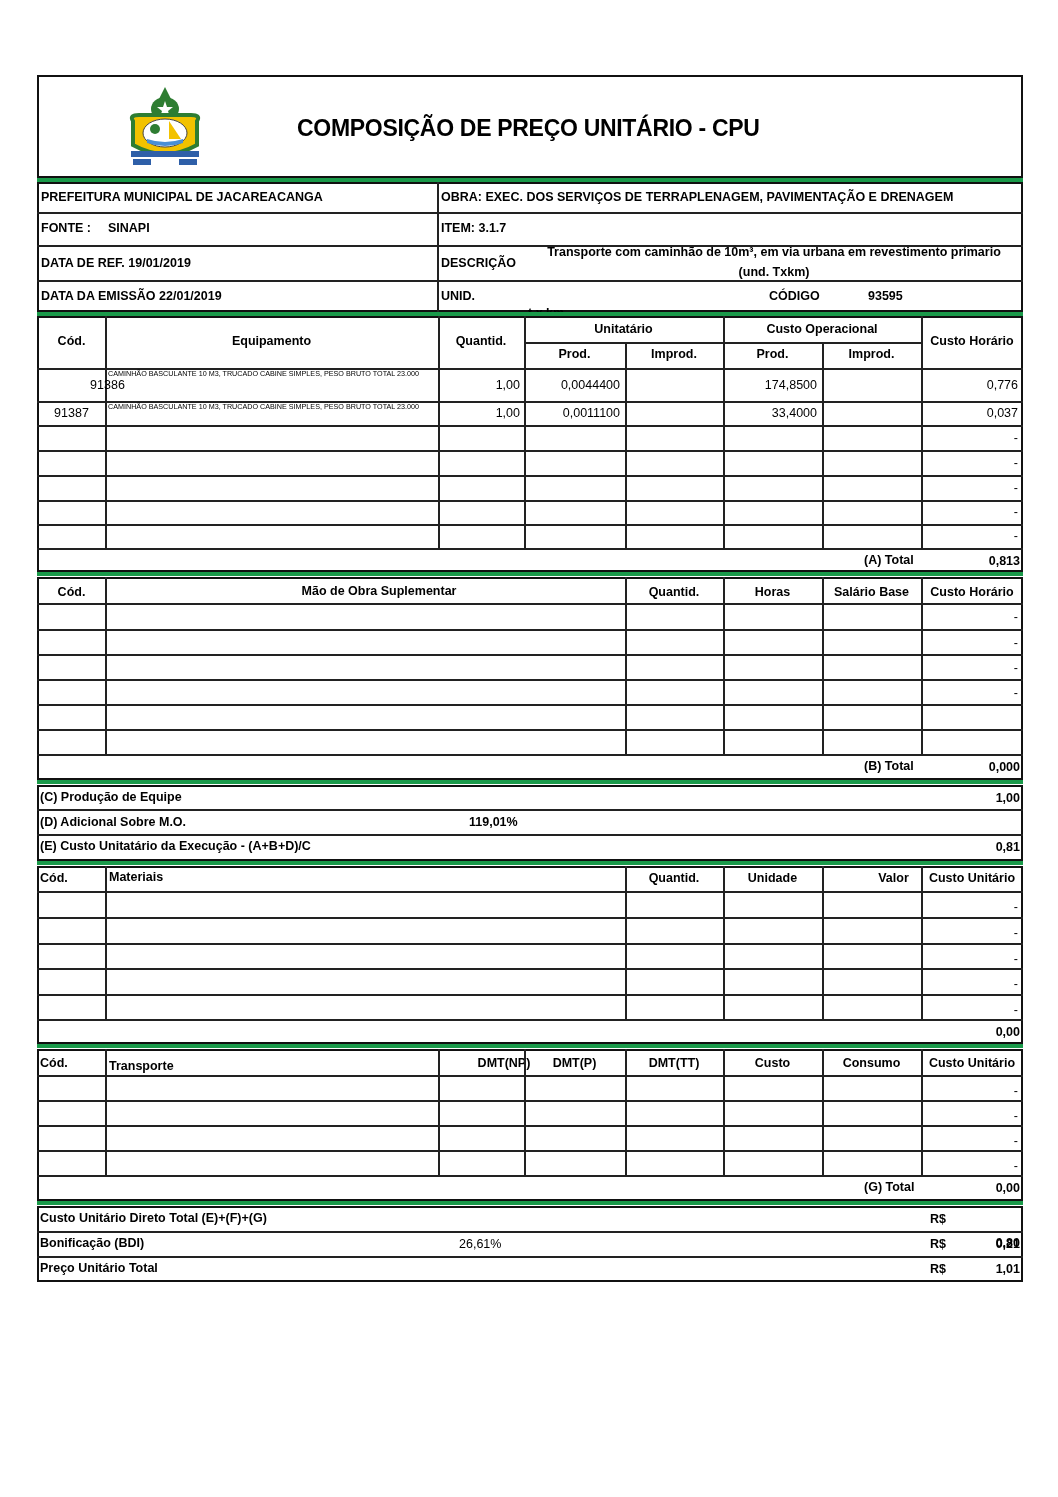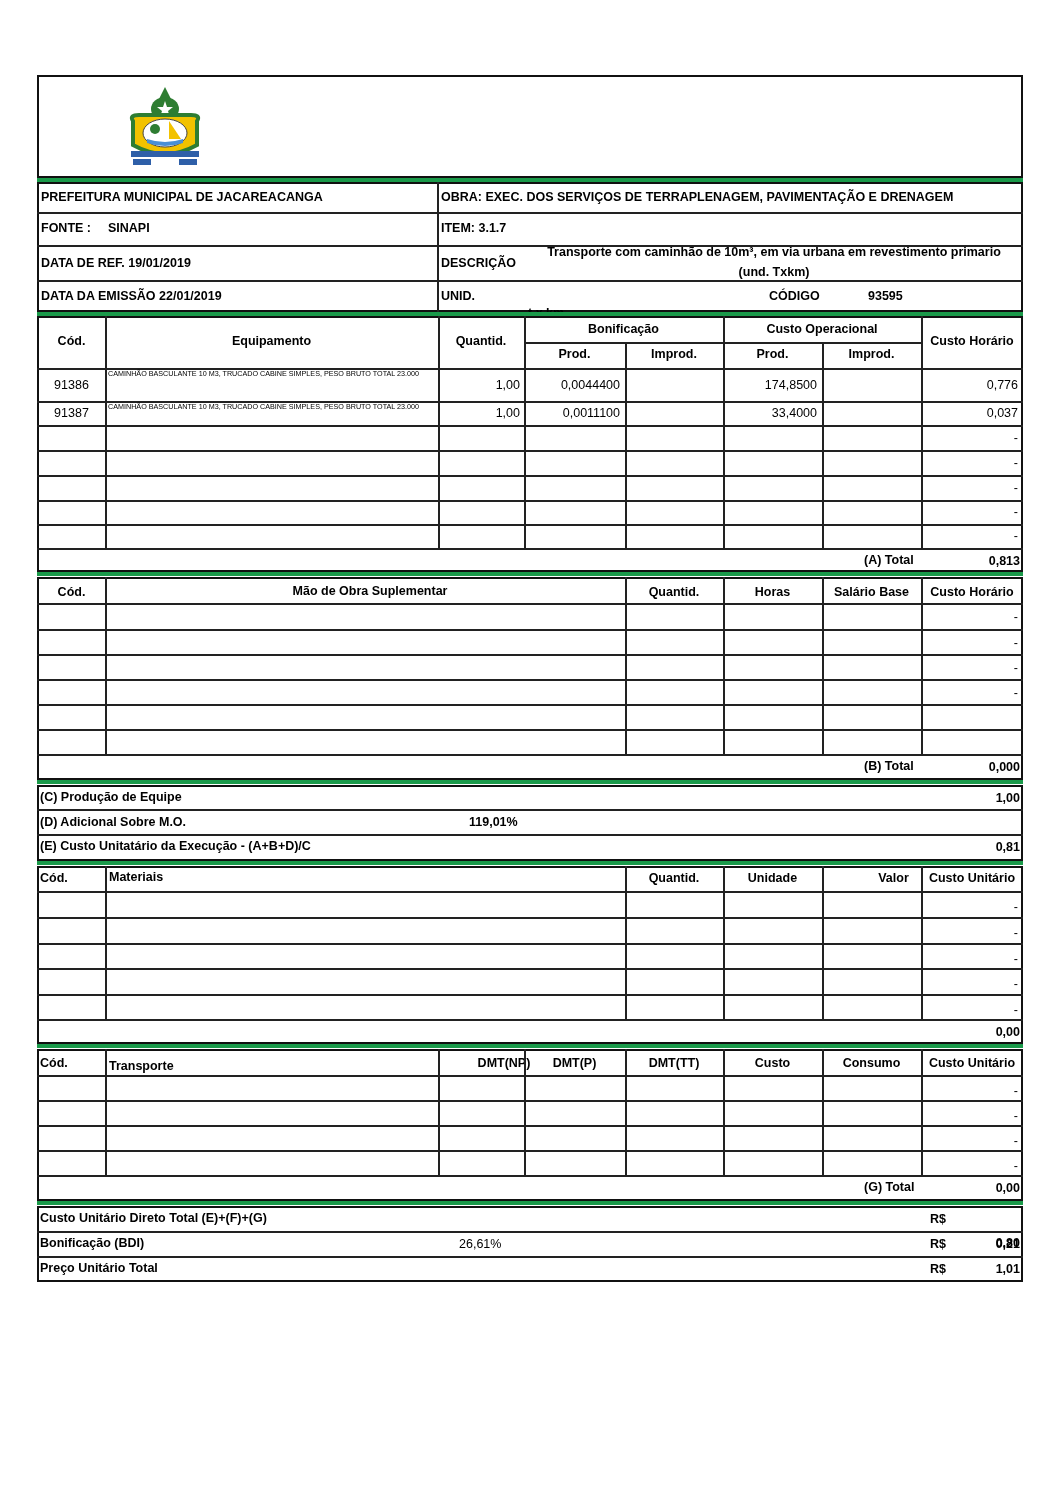--- a/index.html
+++ b/index.html
@@ -26,20 +26,21 @@
     <polygon points="46,16 48,22 54,22 49,26 51,32 46,28 41,32 43,26 38,22 44,22" fill="#fff"></polygon>
     <path d="M14 36 Q10 30 20 30 L72 30 Q82 30 78 36 L78 60 Q46 78 14 60 Z" fill="#f2c200" stroke="#2e7d32" stroke-width="4"></path>
     <ellipse cx="46" cy="48" rx="22" ry="14" fill="#fff" stroke="#444" stroke-width="1"></ellipse>
     <path d="M28 54 Q46 60 64 54 L64 58 Q46 64 28 58 Z" fill="#4a8fd6"></path>
     <path d="M50 36 L50 54 L62 54 Z" fill="#f2c200"></path>
     <circle cx="36" cy="44" r="5" fill="#2e7d32"></circle>
     <rect x="12" y="66" width="68" height="6" fill="#2e5fa8"></rect>
     <rect x="14" y="74" width="18" height="6" fill="#2e5fa8"></rect>
     <rect x="60" y="74" width="18" height="6" fill="#2e5fa8"></rect>
   </svg>
+  <div class="t title" style="left:258px;top:40px;">COMPOSIÇÃO DE PREÇO UNITÁRIO - CPU</div>
 </div>
 <div class="green" style="top:178px;"></div>
 
 <div class="box" style="left:37px;top:182px;width:986px;height:130px;"></div>
 <div class="vl" style="left:437px;top:182px;height:130px;"></div>
 <div class="hl" style="left:37px;width:986px;top:212px;"></div>
 <div class="hl" style="left:37px;width:986px;top:245px;"></div>
 <div class="hl" style="left:37px;width:986px;top:280px;"></div>
 <div class="t b" style="left:41px;top:191px;">PREFEITURA MUNICIPAL DE JACAREACANGA</div>
 <div class="t b" style="left:441px;top:191px;"><span>OBRA: EXEC. </span><span>DOS SERVIÇOS DE TERRAPLENAGEM, PAVIMENTAÇÃO E DRENAGEM</span></div>
@@ -55,36 +56,36 @@
 <div class="t b" style="left:528px;top:307px;">t x km</div>
 <div class="t b" style="left:769px;top:290px;">CÓDIGO</div>
 <div class="t b" style="left:868px;top:290px;">93595</div>
 <div class="green" style="top:312px;"></div>
 
 <div class="box" style="left:37px;top:316px;width:986px;height:256px;"></div>
 <div id="equip-grid"></div>
 <div class="t b c" style="left:38px;width:67px;top:335px;">Cód.</div>
 <div class="t b c" style="left:105px;width:333px;top:335px;">Equipamento</div>
 <div class="t b c" style="left:438px;width:86px;top:335px;">Quantid.</div>
-<div class="t b c" style="left:524px;width:199px;top:323px;">Bonificação</div>
+<div class="t b c" style="left:524px;width:199px;top:323px;">Unitatário</div>
 <div class="t b c" style="left:723px;width:198px;top:323px;">Custo Operacional</div>
 <div class="t b c" style="left:524px;width:101px;top:348px;">Prod.</div>
 <div class="t b c" style="left:625px;width:98px;top:348px;">Improd.</div>
 <div class="t b c" style="left:723px;width:99px;top:348px;">Prod.</div>
 <div class="t b c" style="left:822px;width:99px;top:348px;">Improd.</div>
 <div class="t b c" style="left:921px;width:102px;top:335px;">Custo Horário</div>
 <div id="equip-rows"></div>
 <div class="t b" style="left:864px;top:554px;">(A) Total</div>
 <div class="t b r" style="left:921px;width:99px;top:555px;">0,813</div>
 <div class="green" style="top:572px;"></div>
 
 <div class="box" style="left:37px;top:577px;width:986px;height:203px;"></div>
 <div id="labor-grid"></div>
 <div class="t b c" style="left:38px;width:67px;top:586px;">Cód.</div>
-<div class="t b c" style="left:110px;width:520px;top:585px;">Mão de Obra Suplementar</div>
+<div class="t b c" style="left:119px;width:520px;top:585px;">Mão de Obra Suplementar</div>
 <div class="t b c" style="left:625px;width:98px;top:586px;">Quantid.</div>
 <div class="t b c" style="left:723px;width:99px;top:586px;">Horas</div>
 <div class="t b c" style="left:822px;width:99px;top:586px;">Salário Base</div>
 <div class="t b c" style="left:921px;width:102px;top:586px;">Custo Horário</div>
 <div id="labor-rows"></div>
 <div class="t b" style="left:864px;top:760px;">(B) Total</div>
 <div class="t b r" style="left:921px;width:99px;top:761px;">0,000</div>
 <div class="green" style="top:780px;"></div>
 
 <div class="box" style="left:37px;top:785px;width:986px;height:76px;"></div>
@@ -149,21 +150,21 @@
 <div class="vl" style="left:822px;top:342px;height:206px;"></div>
 <div class="vl" style="left:723px;top:316px;height:26px;"></div>
 <div class="hl" style="left:37px;width:986px;top:368px;"></div>
 <div class="hl" style="left:37px;width:986px;top:401px;"></div>
 <div class="hl" style="left:37px;width:986px;top:425px;"></div>
 <div class="hl" style="left:37px;width:986px;top:450px;"></div>
 <div class="hl" style="left:37px;width:986px;top:475px;"></div>
 <div class="hl" style="left:37px;width:986px;top:500px;"></div>
 <div class="hl" style="left:37px;width:986px;top:524px;"></div>
 <div class="hl" style="left:37px;width:986px;top:548px;"></div>
-<div class="t c" style="left:38px;width:67px;top:379px;">91386</div>
+<div class="t c" style="left:38px;width:67px;top:379px;padding-left:36px;">91386</div>
 <div class="t small" style="left:108px;width:325px;top:369px;">CAMINHÃO BASCULANTE 10 M3, TRUCADO CABINE SIMPLES, PESO BRUTO TOTAL 23.000</div>
 <div class="t r" style="left:438px;width:82px;top:379px;">1,00</div>
 <div class="t r" style="left:524px;width:96px;top:379px;">0,0044400</div>
 <div class="t r" style="left:723px;width:94px;top:379px;">174,8500</div>
 <div class="t r" style="left:921px;width:97px;top:379px;">0,776</div>
 <div class="t c" style="left:38px;width:67px;top:407px;">91387</div>
 <div class="t small" style="left:108px;width:325px;top:402px;">CAMINHÃO BASCULANTE 10 M3, TRUCADO CABINE SIMPLES, PESO BRUTO TOTAL 23.000</div>
 <div class="t r" style="left:438px;width:82px;top:407px;">1,00</div>
 <div class="t r" style="left:524px;width:96px;top:407px;">0,0011100</div>
 <div class="t r" style="left:723px;width:94px;top:407px;">33,4000</div>

